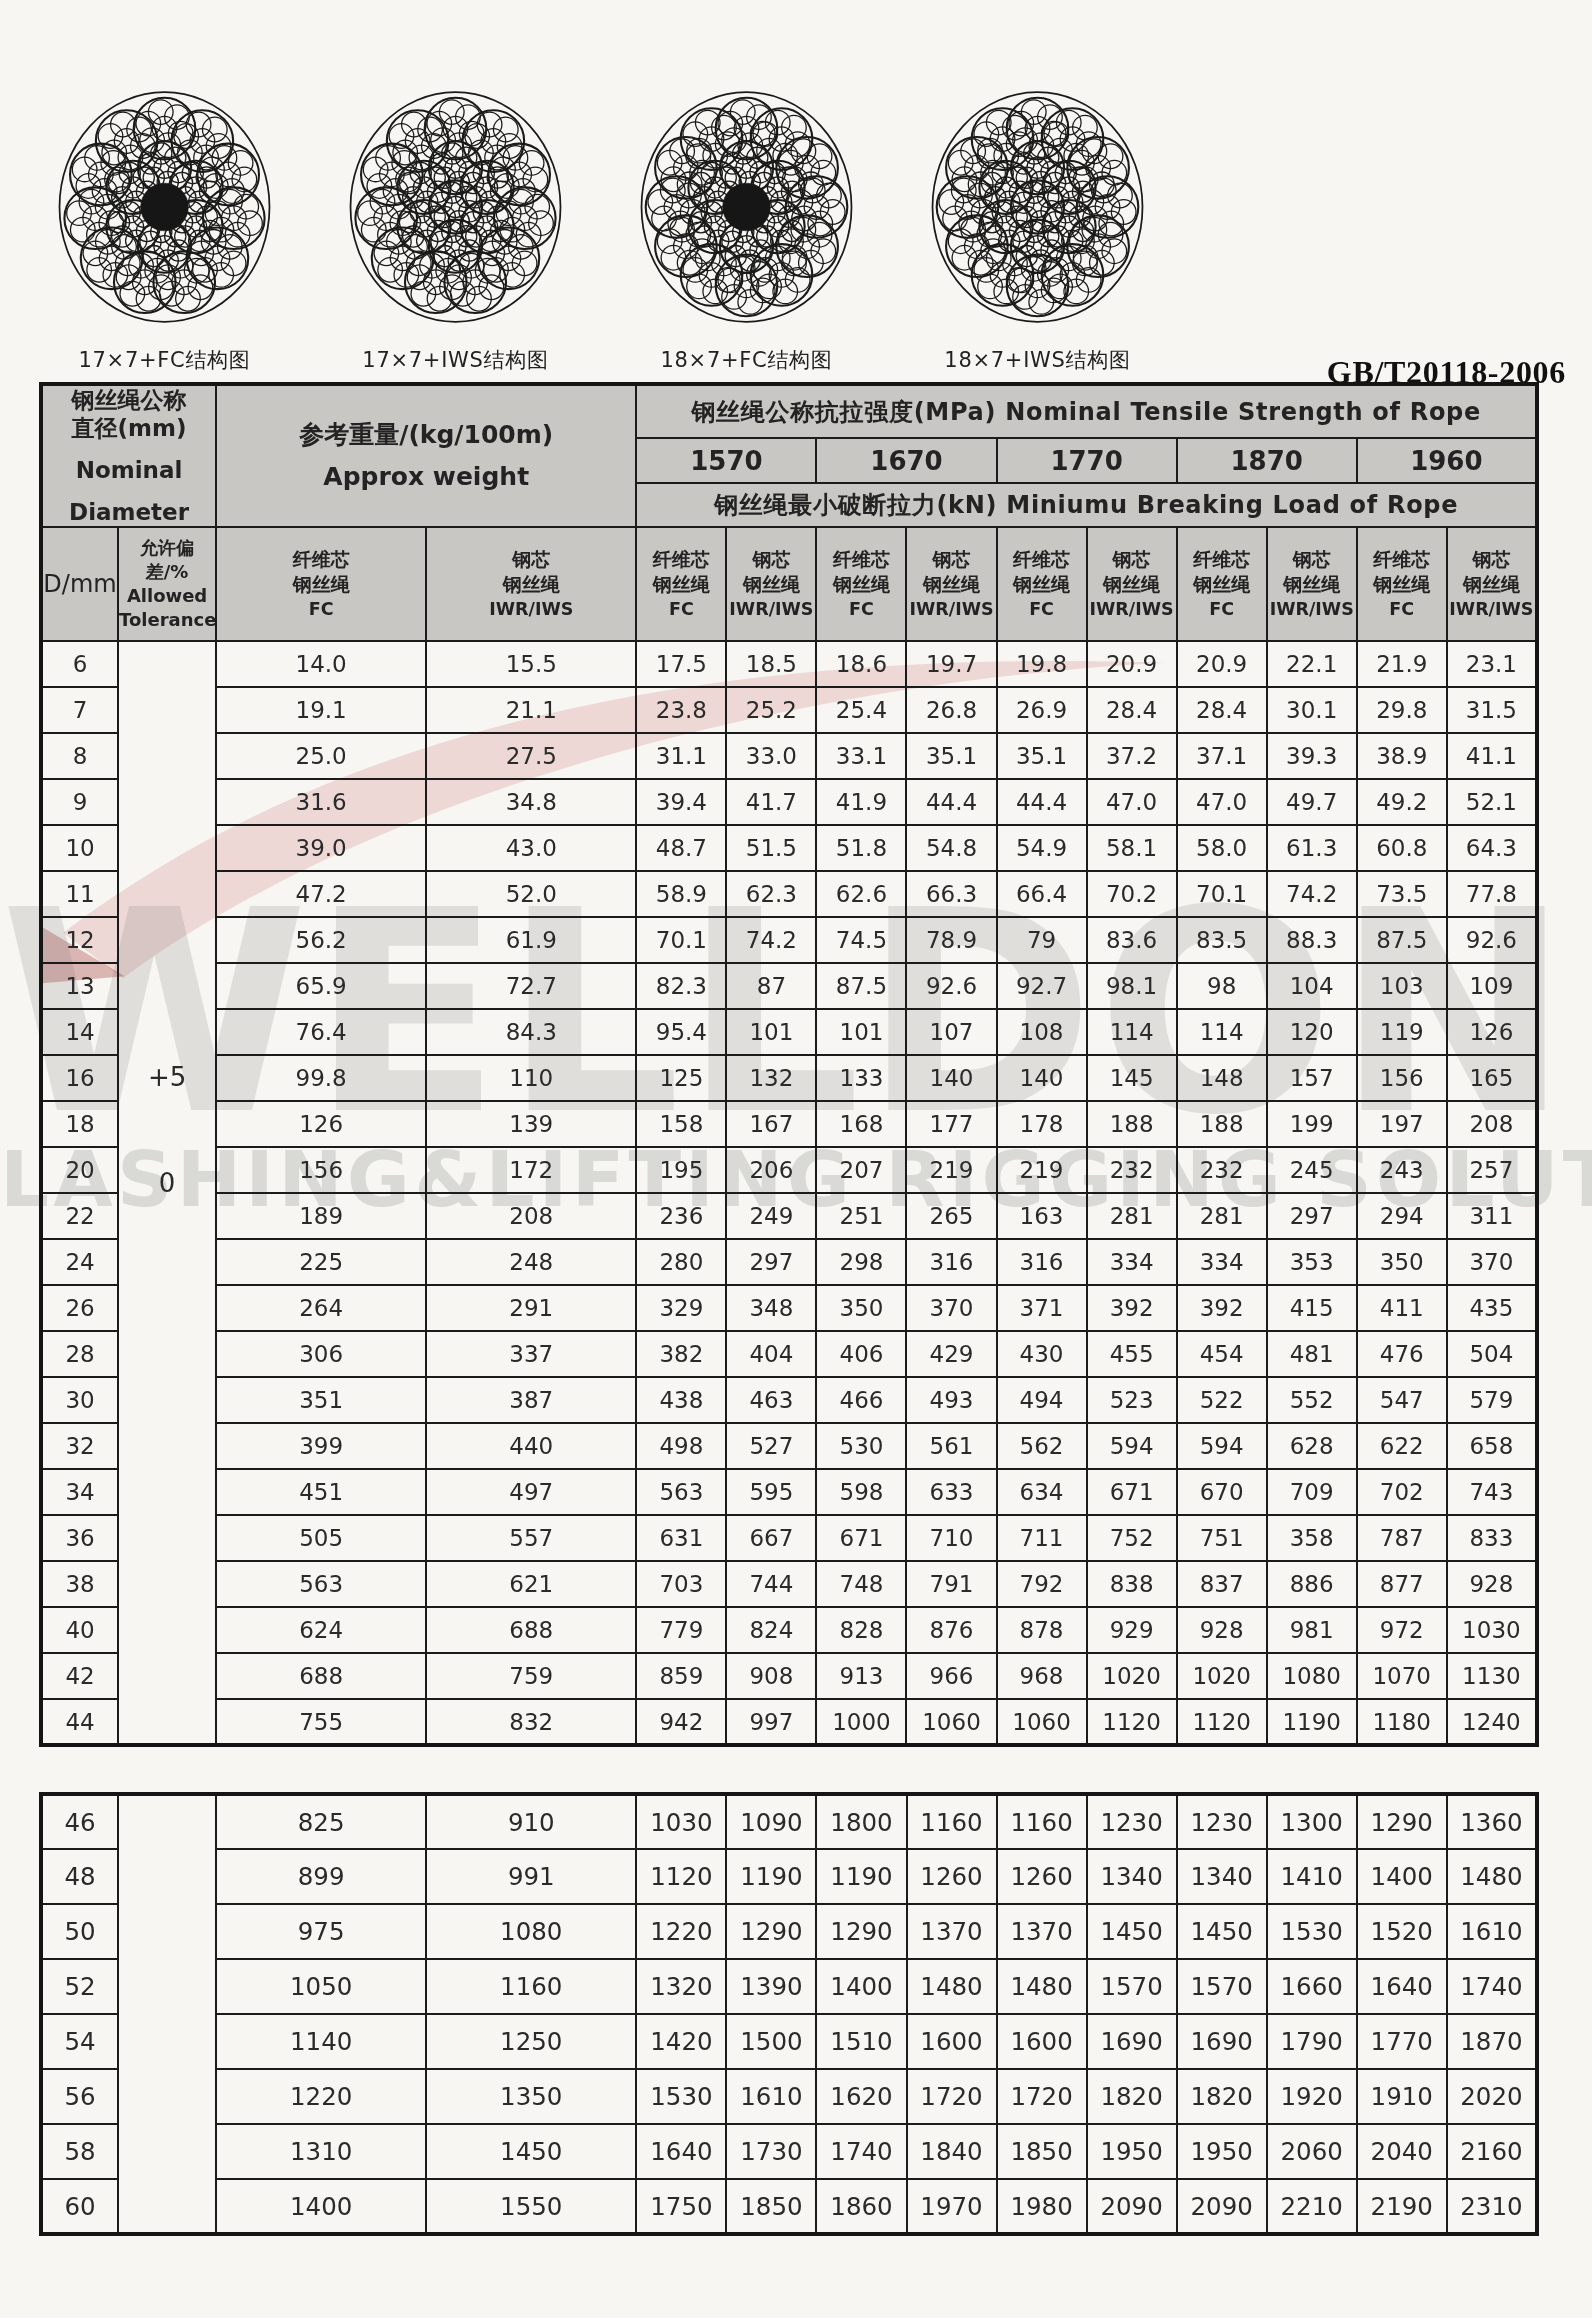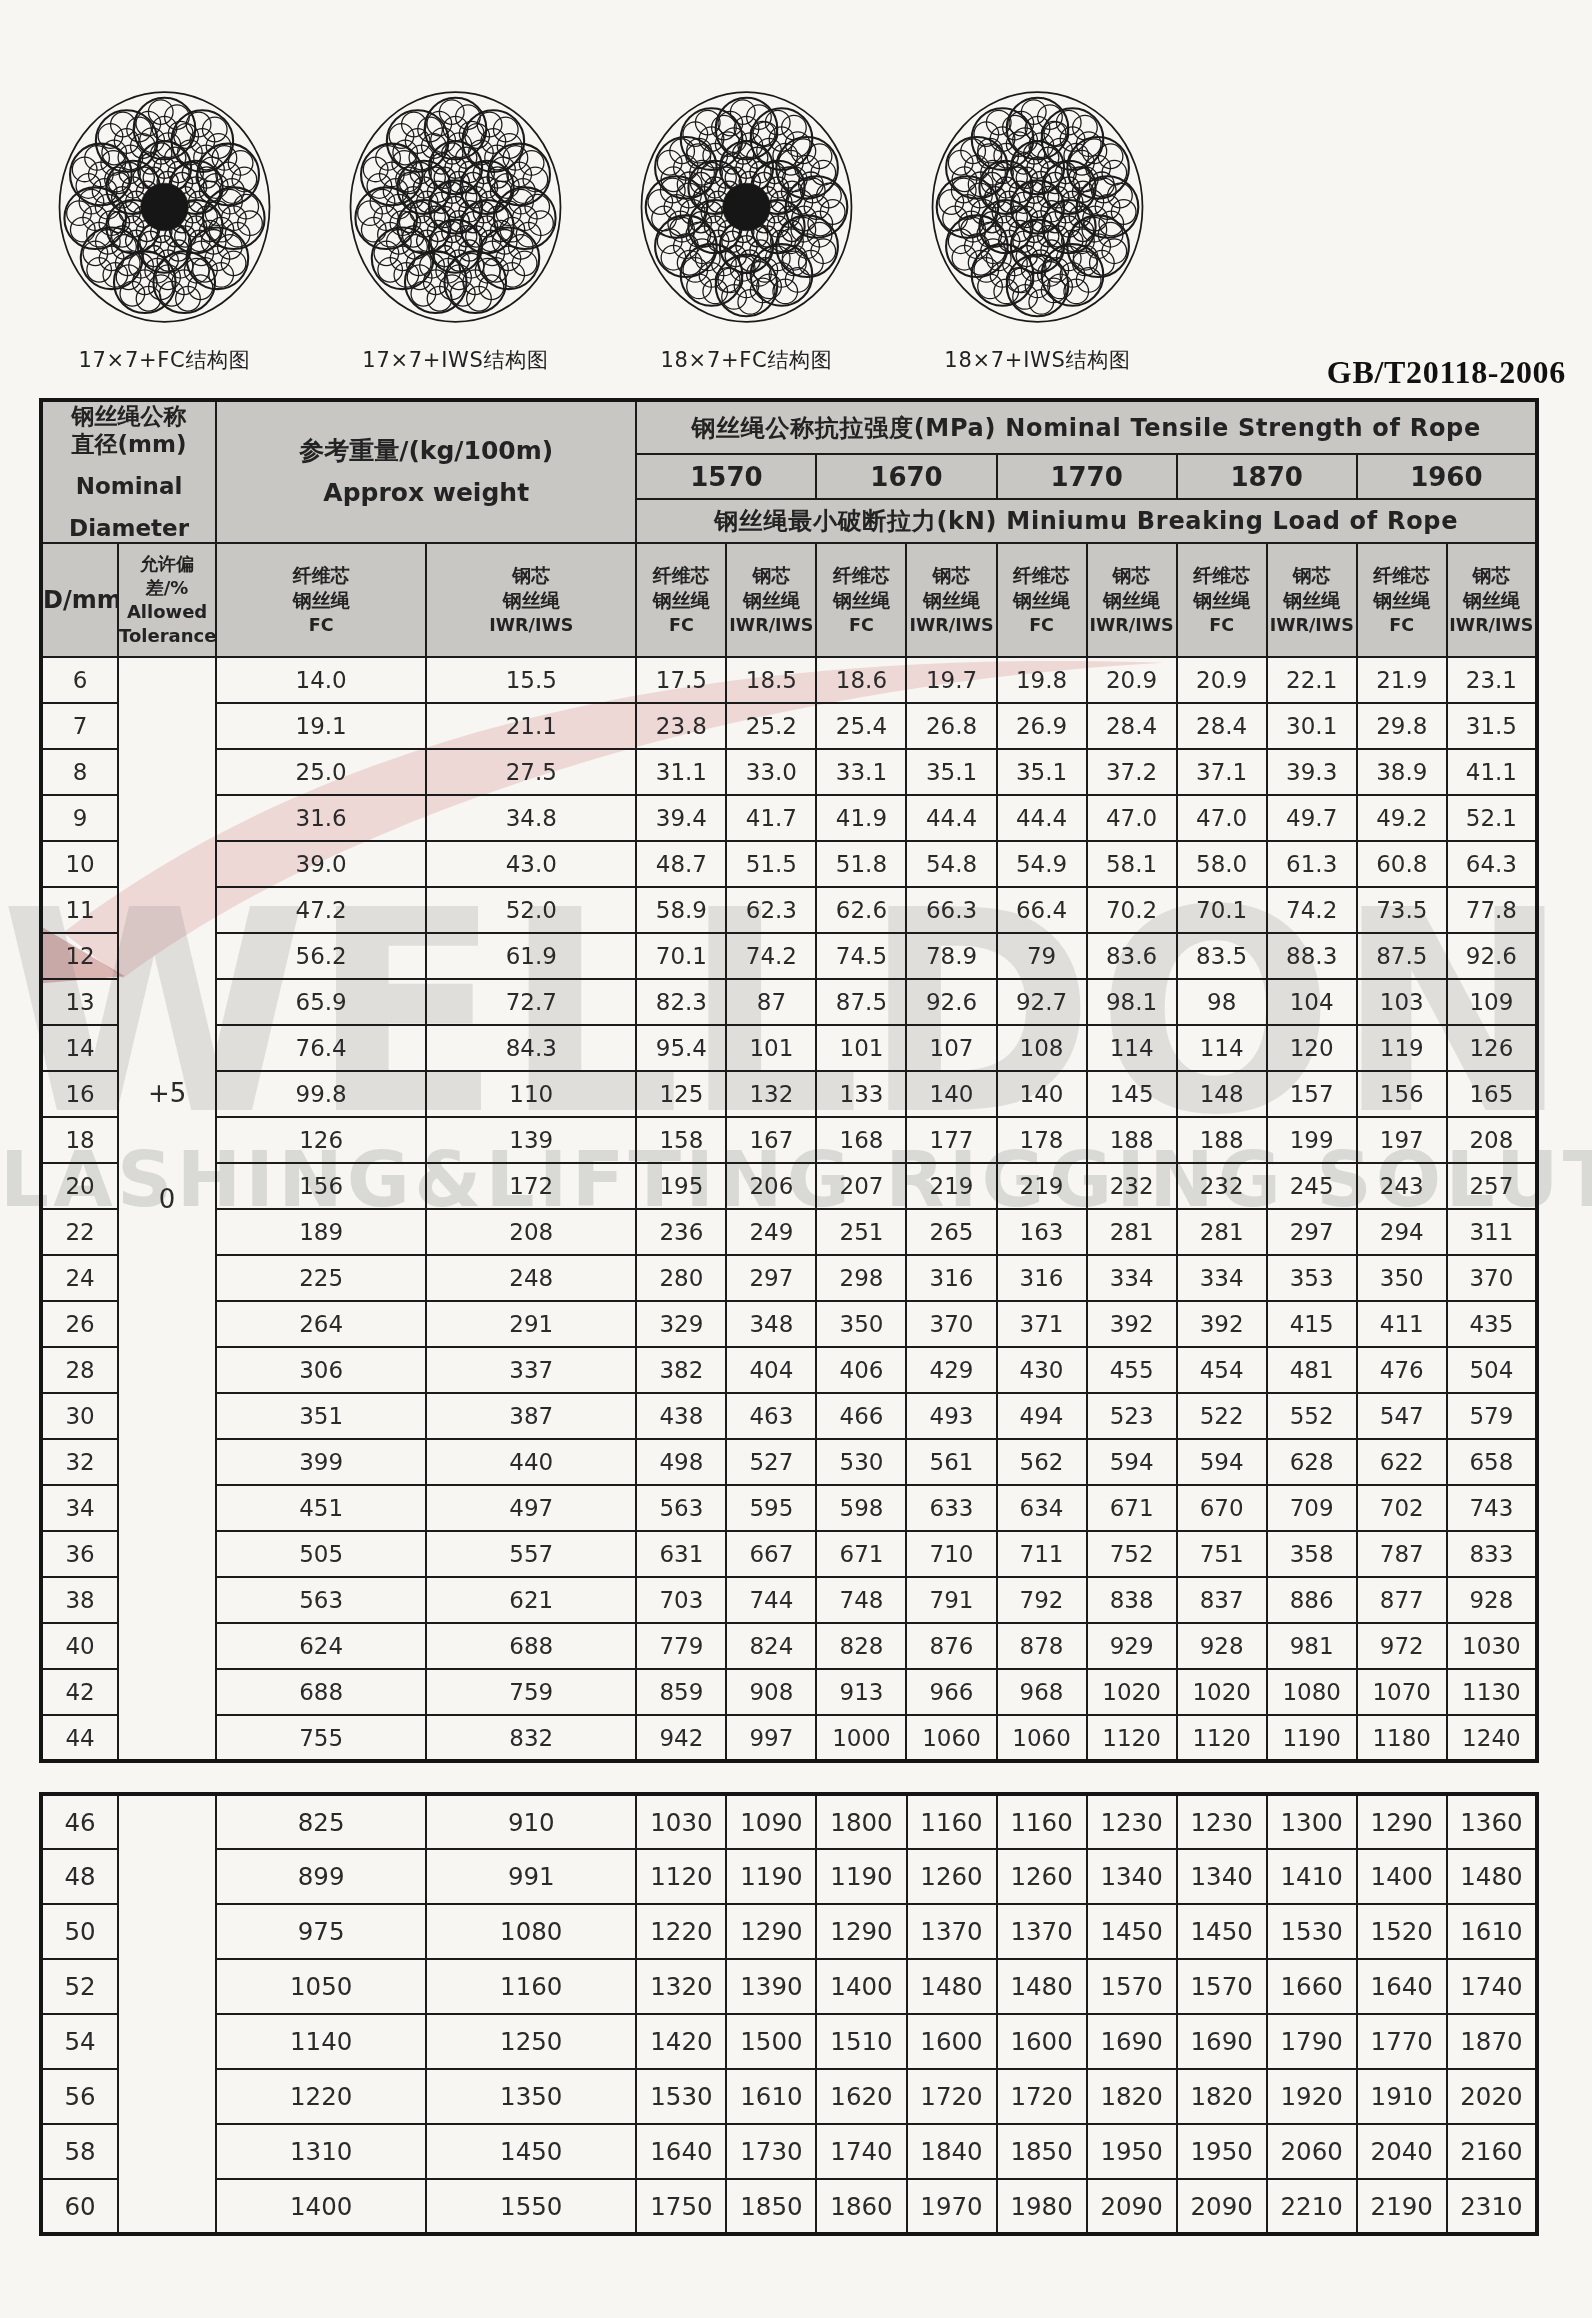--- a/index.html
+++ b/index.html
@@ -20,36 +20,36 @@
   #diagrams{position:absolute;left:42px;top:88px;width:1206px;height:312px;z-index:2;}
   .diagram{position:absolute;top:0;width:217px;text-align:center;}
   .rope-svg{width:217px;height:252px;display:block;}
   .diagram-label{margin-top:5.6px;font-size:21px;color:#222;letter-spacing:0.7px;}
   
   #standard{position:absolute;top:354px;right:27px;z-index:2;
     font-family:"Liberation Serif","DejaVu Serif",serif;
     font-size:32px;font-weight:bold;letter-spacing:0.7px;color:#111;}
   
   table{border-collapse:collapse;table-layout:fixed;z-index:2;position:absolute;}
-  #t1{left:39px;top:398px;width:1500px;border:4.2px solid #151515;}
+  #t1{left:39px;top:382px;width:1500px;border:4.2px solid #151515;}
   #t2{left:39px;top:1792px;width:1500px;border:4.2px solid #151515;}
   td{border:2.1px solid #1b1b1b;text-align:center;vertical-align:middle;
      padding:0;background:transparent;overflow:hidden;}
   .hd{background:#c8c7c4;}
   .r1 td{height:43px;}
   .r2 td{height:36px;}
   .r3 td{height:35px;}
   .r4 td{height:112px;}
   #tbody1 tr{height:46px;}
   #tbody2 tr{height:55px;}
   .hline{line-height:28px;font-size:23px;font-weight:600;}
   .hline.en{font-weight:600;margin-top:14px;}
   .strengthtitle,.breaktitle{font-size:24px;font-weight:600;letter-spacing:0.7px;}
   .sv{font-size:26px;font-weight:600;}
-  .dlab{font-size:24px;font-weight:700;}
+  .dlab{font-size:24px;font-weight:400;}
   .tolhead .subline{line-height:24px;font-size:18px;font-weight:600;}
   .subline{line-height:25px;font-size:19px;font-weight:600;}
   .subline.l3{font-size:17.5px;}
   .num{font-size:23px;color:#2a2a2a;}
   #t2 .num{font-size:24.5px;}
   .tol-cell{vertical-align:middle;}
   .tolv{font-size:26px;color:#2a2a2a;}
   .tolv.tolb{margin-top:76px;}
   .tol-cell .tolv:first-child{margin-top:-126px;}
 </style>

